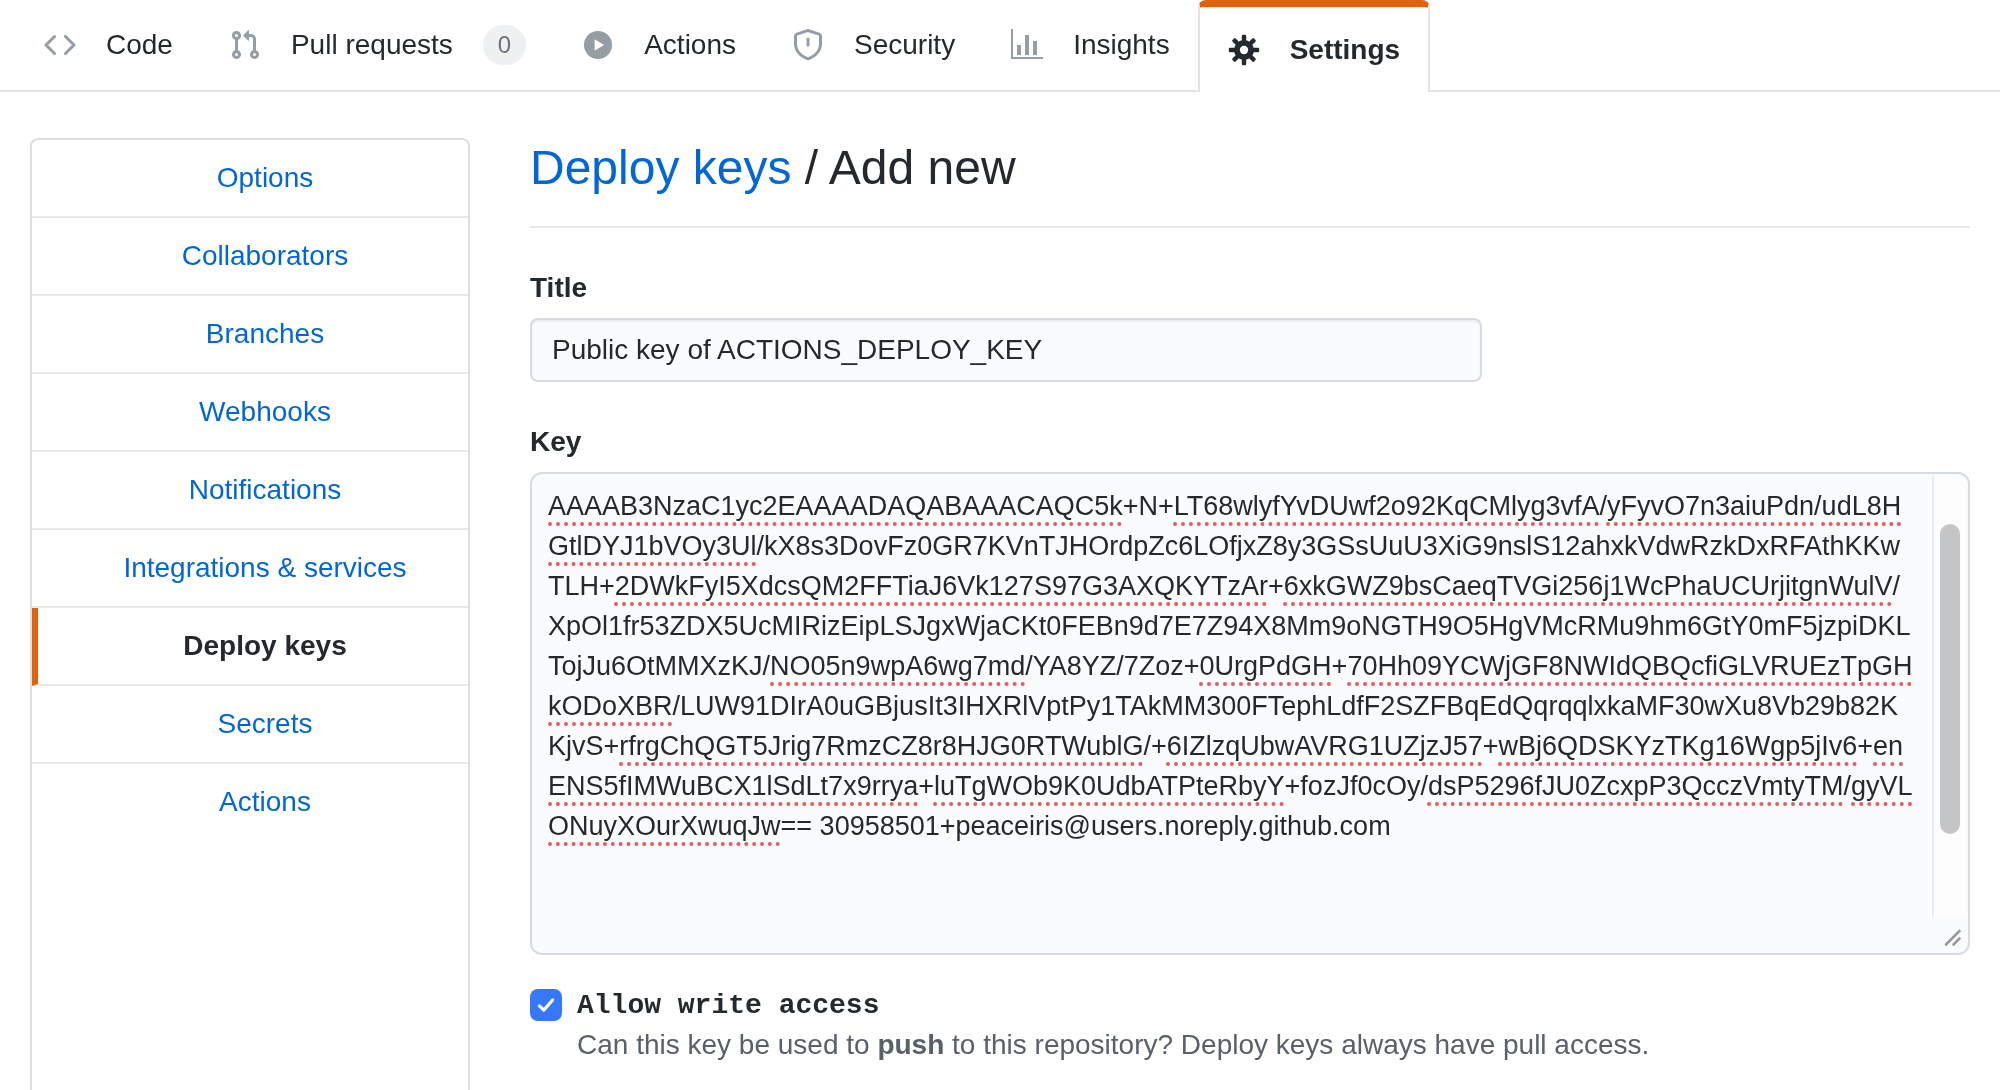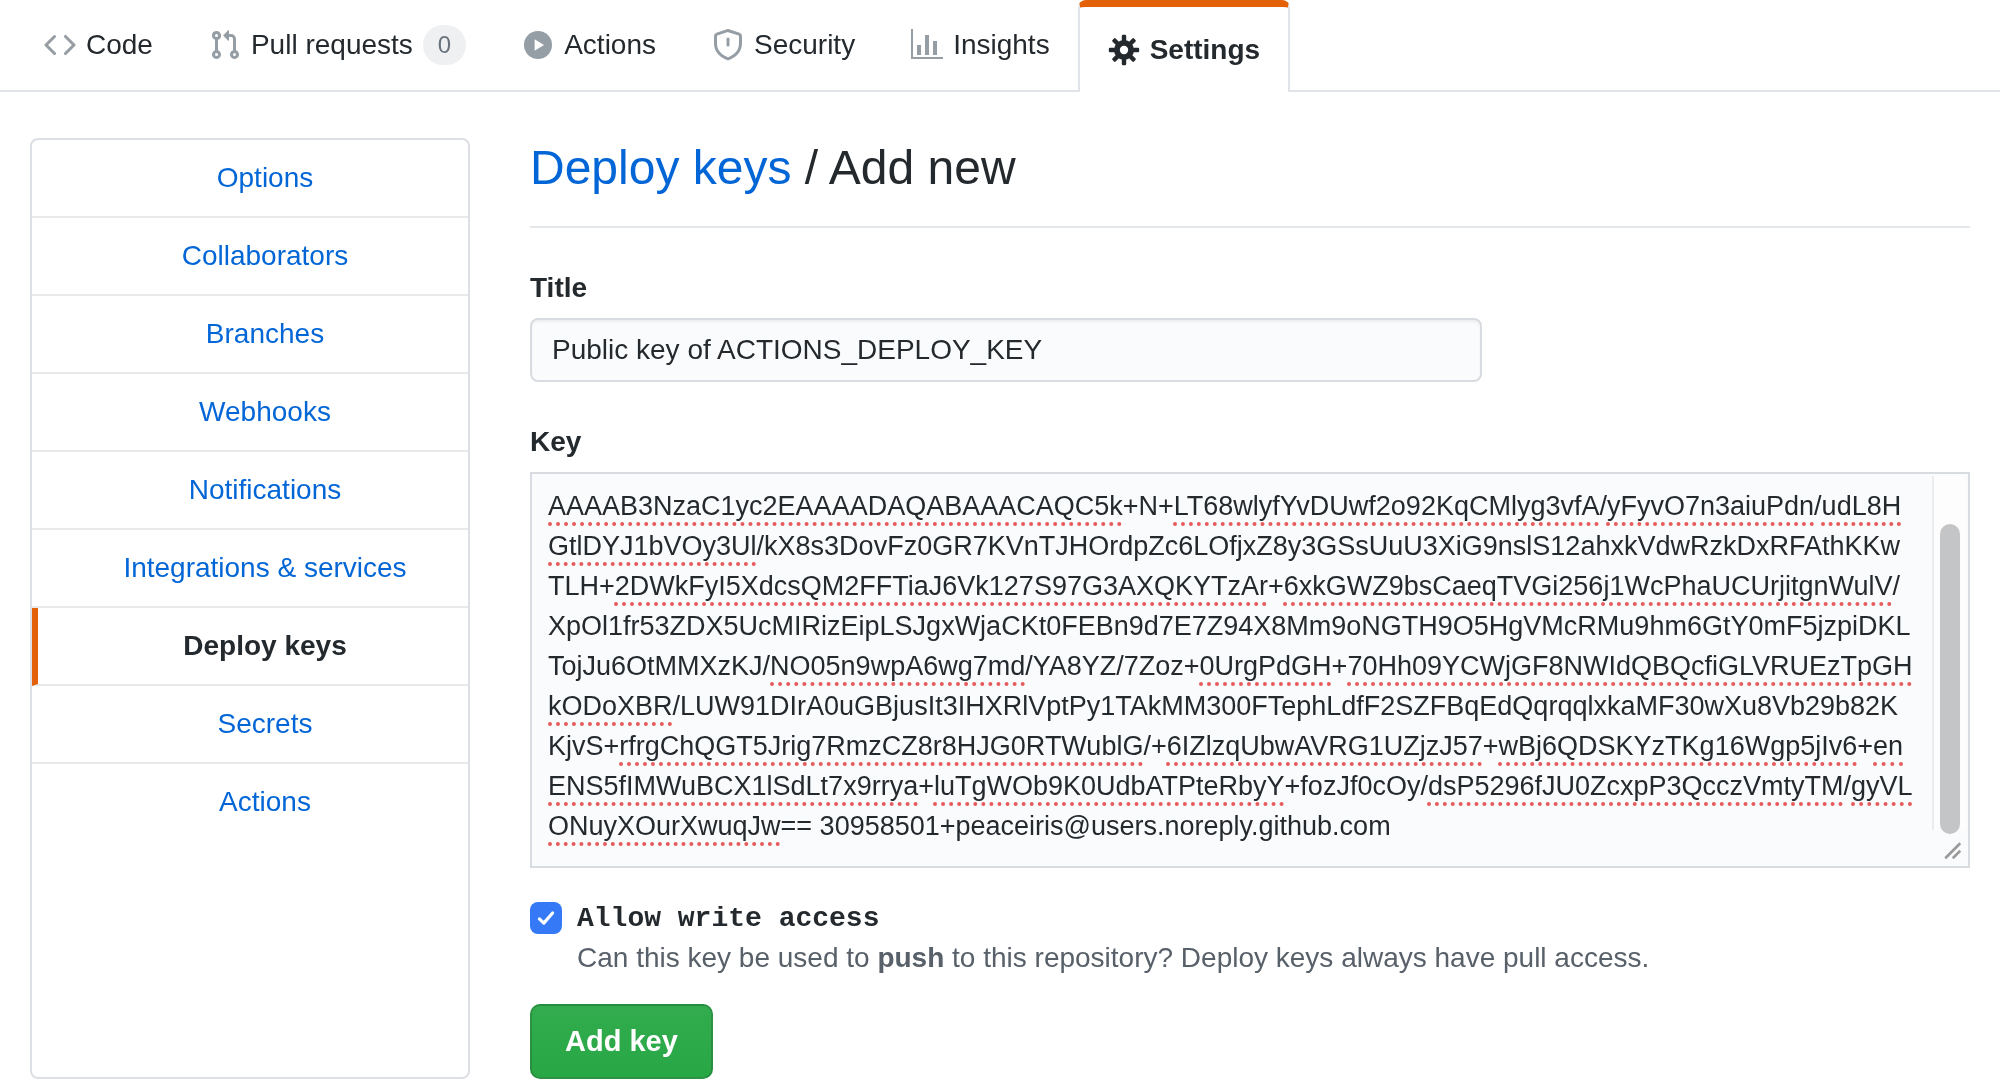--- a/index.html
+++ b/index.html
@@ -3,21 +3,21 @@
 <meta charset="utf-8">
 <style>
   * { box-sizing: border-box; margin: 0; padding: 0; }
   html,body { width: 2000px; height: 1090px; background: #fff; overflow: hidden;
     font-family: "Liberation Sans", "DejaVu Sans", sans-serif; color: #24292e; }
 
   
   header.tabbar { height: 92px; border-bottom: 2px solid #e1e4e8; background: #fff;
     display: flex; align-items: flex-end; padding-left: 16px; }
   nav.tabs { display: flex; align-items: flex-end; height: 92px; }
-  .tab { display: flex; align-items: center; gap: 10px; height: 90px;
+  .tab { display: flex; align-items: center; gap: 30px; height: 90px;
     padding: 0 28px; font-size: 28px; color: #24292e; text-decoration: none; cursor: pointer; }
   .tab .ticon { color: #959da5; display: inline-flex; }
   .tab .ticon svg { width: 32px; height: 32px; }
   .badge { background: #eef0f2; border-radius: 999px; font-size: 24px; line-height: 1;
     padding: 8px 15px; color: #24292e; }
   .badge.zero { color: #6a737d; }
   .tab.active { background: #fff; border: 2px solid #e1e4e8; border-bottom: none;
     border-top: 7px solid #e36209; border-radius: 8px 8px 0 0; height: 92px;
     margin-bottom: -2px; padding: 0 28px; font-weight: 700; }
   .tab.active .ticon { color: #24292e; }
@@ -37,22 +37,22 @@
   h2.pagehead a { color: #0366d6; text-decoration: none; cursor: pointer; }
   .rule { border: none; border-top: 2px solid #e5e8eb; margin-top: 28px; }
 
   .field-label { display: block; font-size: 28px; font-weight: 700; margin-top: 44px; }
   input.title-input { margin-top: 14px; width: 952px; height: 64px; font-size: 28px;
     font-family: inherit; color: #24292e; padding: 0 20px; background: #fafbfc;
     border: 2px solid #d8dce0; border-radius: 8px; outline: none;
     box-shadow: inset 0 2px 2px rgba(27,31,35,.06); }
 
   
-  .key-area { position: relative; margin-top: 14px; width: 100%; height: 396px;
-    background: #fafbfc; border: 2px solid #d8dce0; border-radius: 0; cursor: text; }
+  .key-area { position: relative; margin-top: 14px; width: 100%; height: 483px;
+    background: #fafbfc; border: 2px solid #d8dce0; border-radius: 12px; cursor: text; }
   .key-text { position: absolute; inset: 12px 52px 12px 16px; overflow: hidden;
     font-size: 27px; line-height: 40px; color: #24292e;
     word-break: break-all; white-space: pre-wrap; }
   .key-text .miss { text-decoration: underline dotted #e65b5b;
     text-decoration-thickness: 4px; text-underline-offset: 7px; }
   .v-scroll { position: absolute; top: 2px; right: 2px; bottom: 36px; width: 34px;
     background: #fdfdfd; border-left: 2px solid #ececec; border-radius: 0 6px 0 0; }
   .v-thumb { position: absolute; top: 48px; right: 6px; width: 20px; height: 310px;
     background: #c3c5c7; border-radius: 10px; cursor: pointer; }
   .grip { position: absolute; right: 4px; bottom: 4px; width: 30px; height: 30px; cursor: nwse-resize; }

